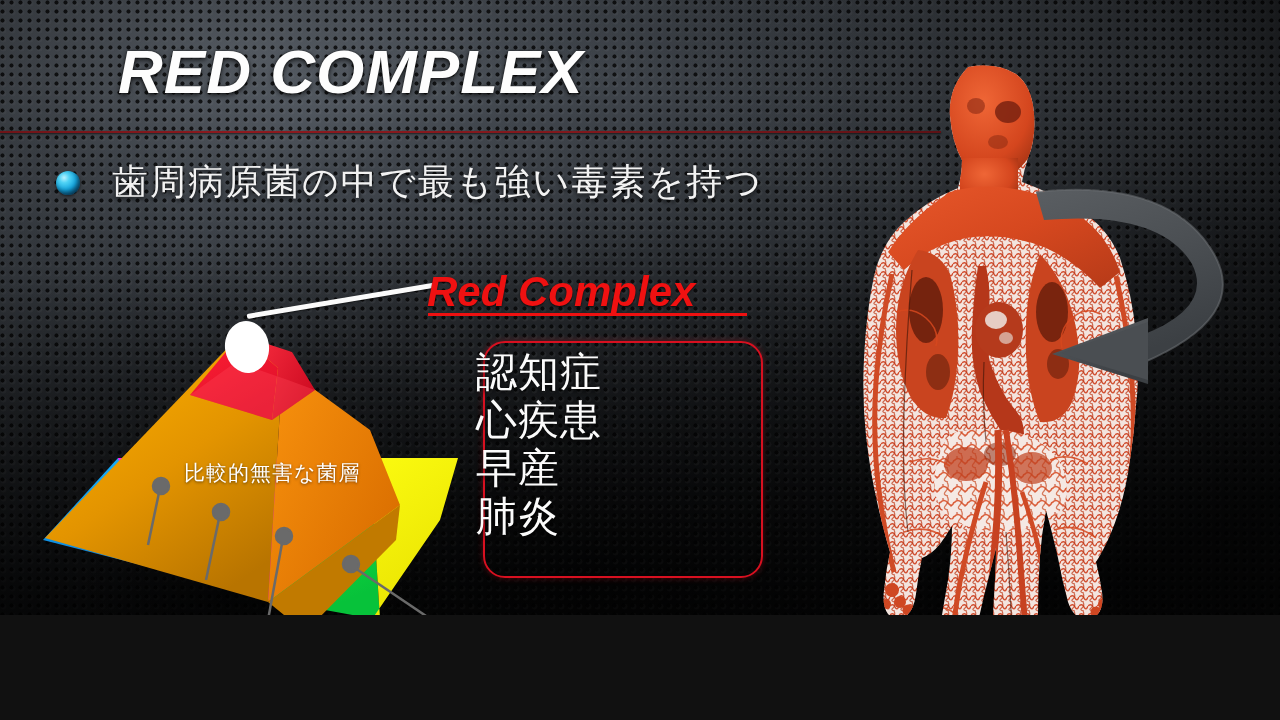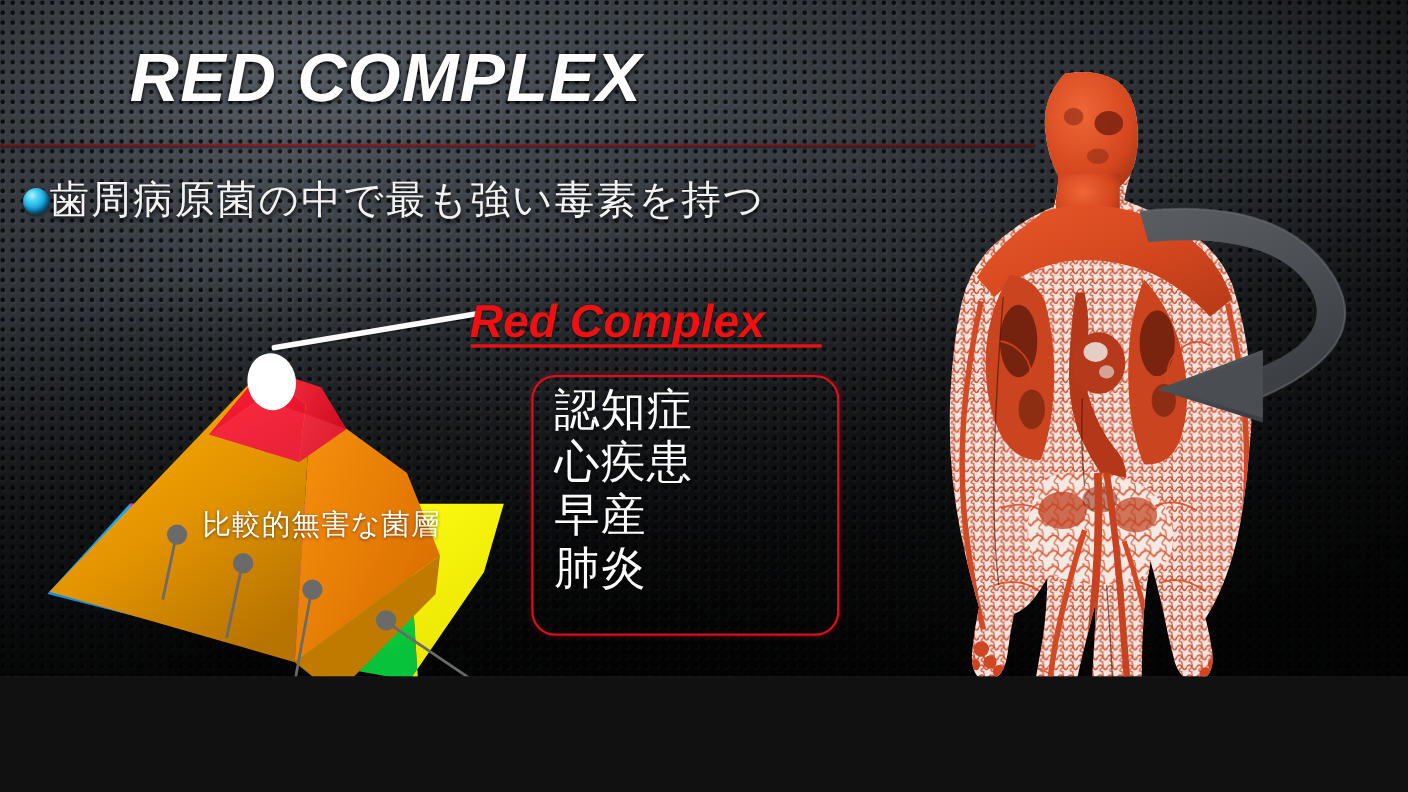--- a/index.html
+++ b/index.html
@@ -61,25 +61,25 @@
     top: 131px;
     width: 941px;
     height: 2px;
     background: linear-gradient(to right, #6e1418 0%, #8d1a1f 25%, #7d181c 70%, #5d1115 100%);
     box-shadow: 0 1px 2px rgba(0,0,0,0.6);
   }
 
   
   .bullet-row {
     position: absolute;
-    left: 21px;
+    left: 56px;
     top: 158px;
     display: flex;
     align-items: center;
-    gap: 0;
+    gap: 32px;
   }
   .bullet-dot {
     width: 24px;
     height: 24px;
     border-radius: 50%;
     background:
       radial-gradient(circle at 34% 28%, #b8f2ff 0%, #4fd2f5 22%, #16a7e0 52%, #0b6fa8 78%, #063f63 100%);
     box-shadow: inset -2px -3px 5px rgba(0,0,0,0.5), 0 1px 3px rgba(0,0,0,0.6);
     flex: none;
   }
@@ -135,42 +135,42 @@
     width: 430px;
     height: 380px;
   }
   .pyramid-wrap svg { display: block; }
 
   
   .pyramid-caption {
     position: absolute;
     left: 184px;
     top: 459px;
-    font-size: 26px;
+    font-size: 21px;
     color: #ffffff;
     letter-spacing: 1px;
     text-shadow: 0 1px 3px rgba(0,0,0,0.55);
     white-space: nowrap;
   }
 
   
   .disease-box {
     position: absolute;
     left: 483px;
     top: 341px;
     width: 280px;
     height: 237px;
     border: 2px solid #d81020;
     border-radius: 22px;
     box-shadow: 0 0 6px rgba(216,16,32,0.35);
     box-sizing: border-box;
   }
   .disease-list {
     position: absolute;
-    left: 504px;
+    left: 476px;
     top: 348px;
     width: 250px;
   }
   .disease-item {
     font-size: 41px;
     line-height: 48px;
     color: #fbfbfb;
     letter-spacing: 1px;
     text-shadow: 0 2px 4px rgba(0,0,0,0.8);
     white-space: nowrap;

